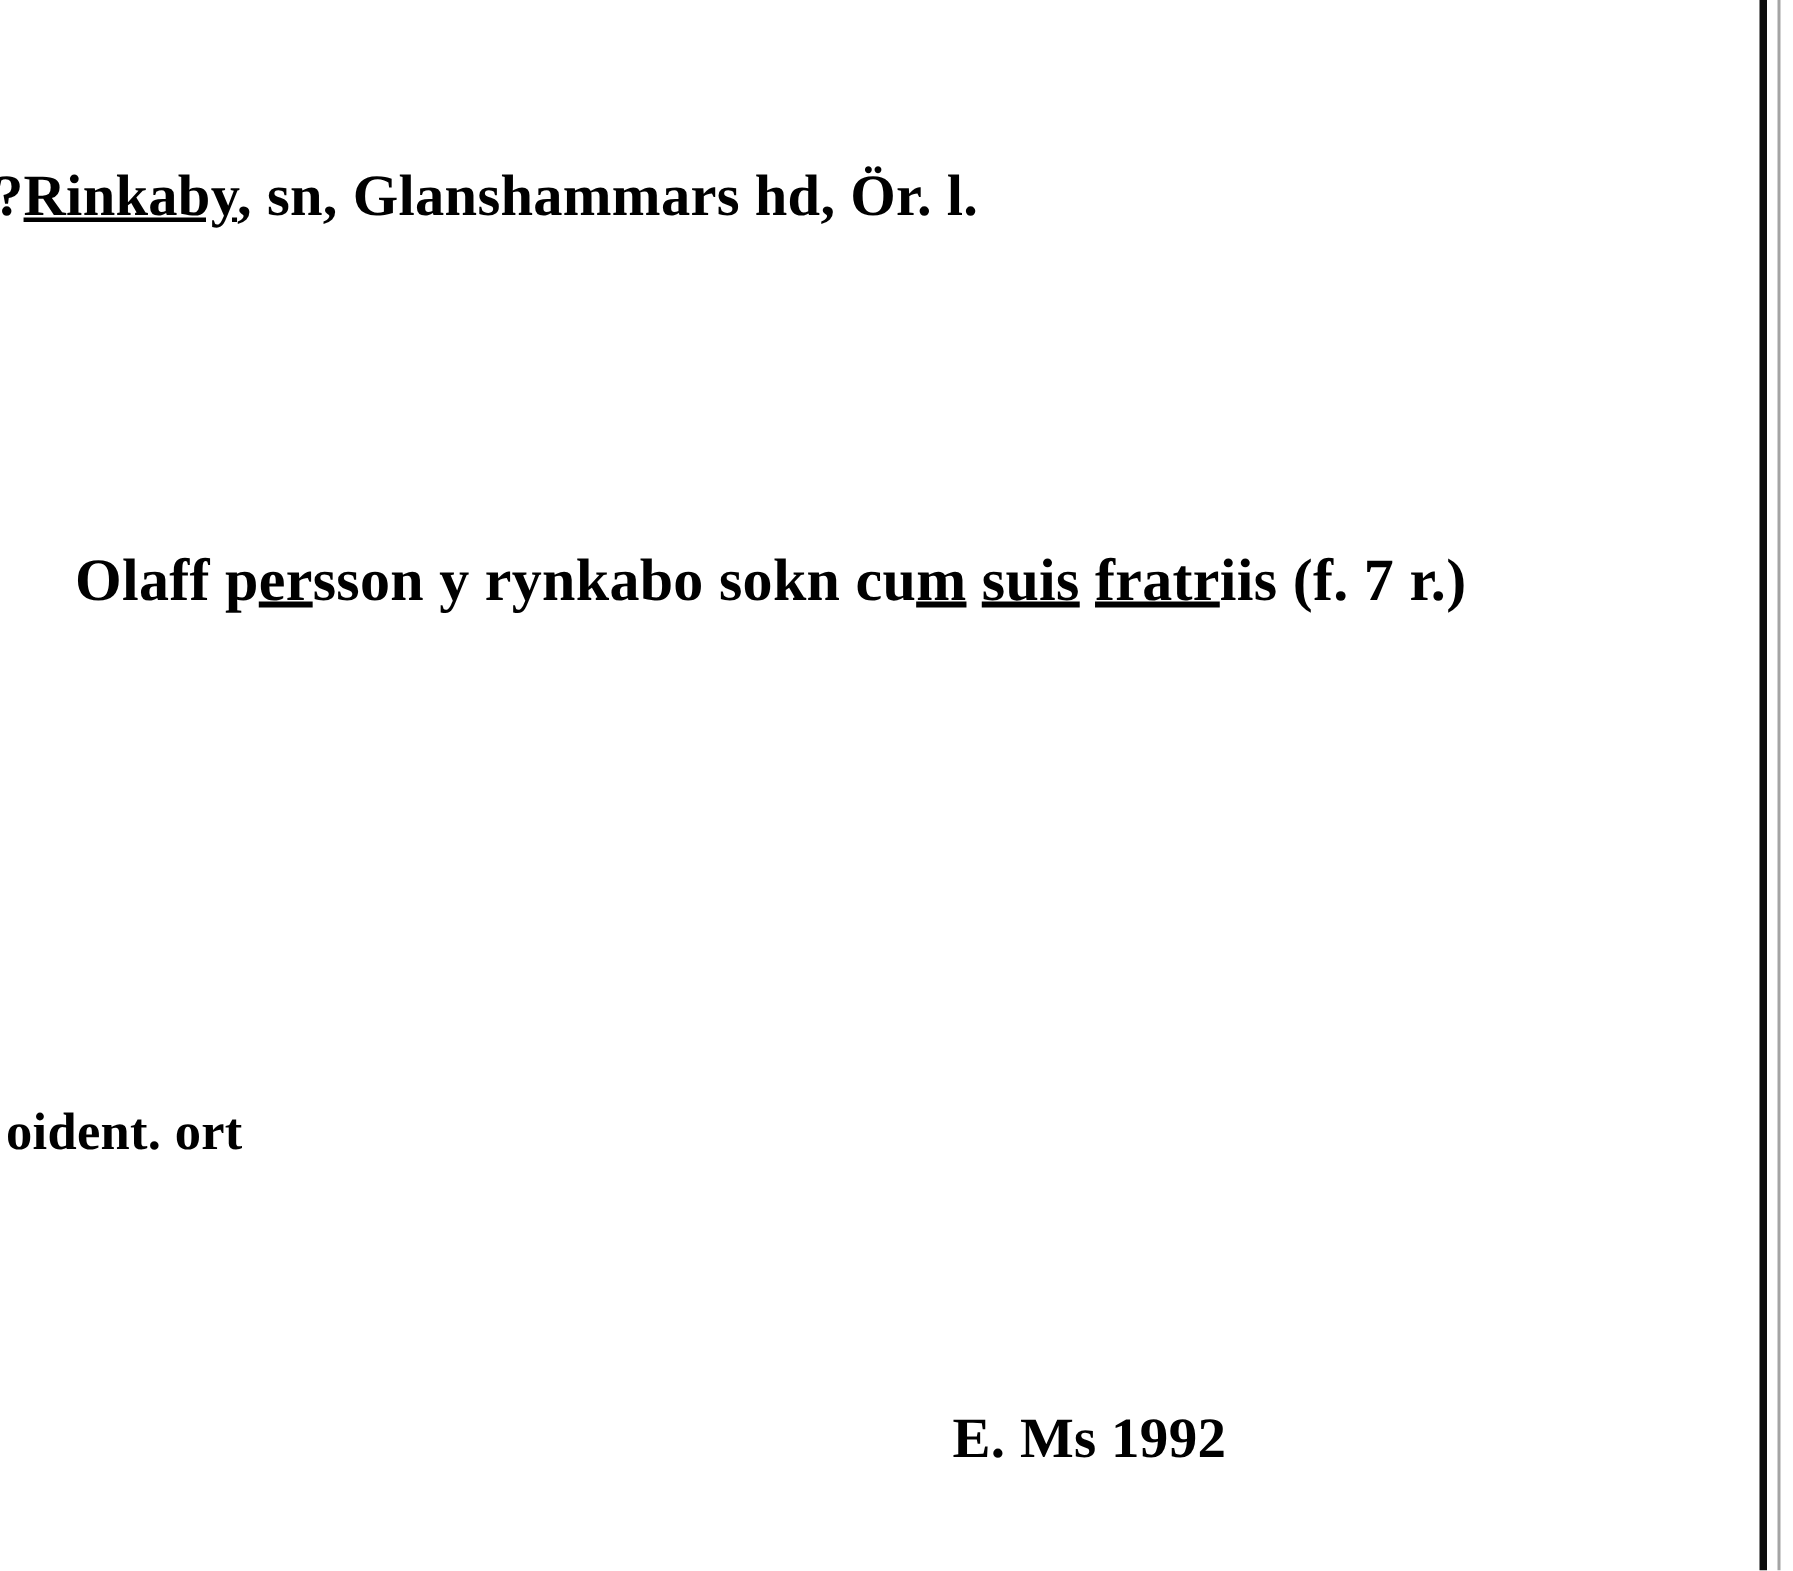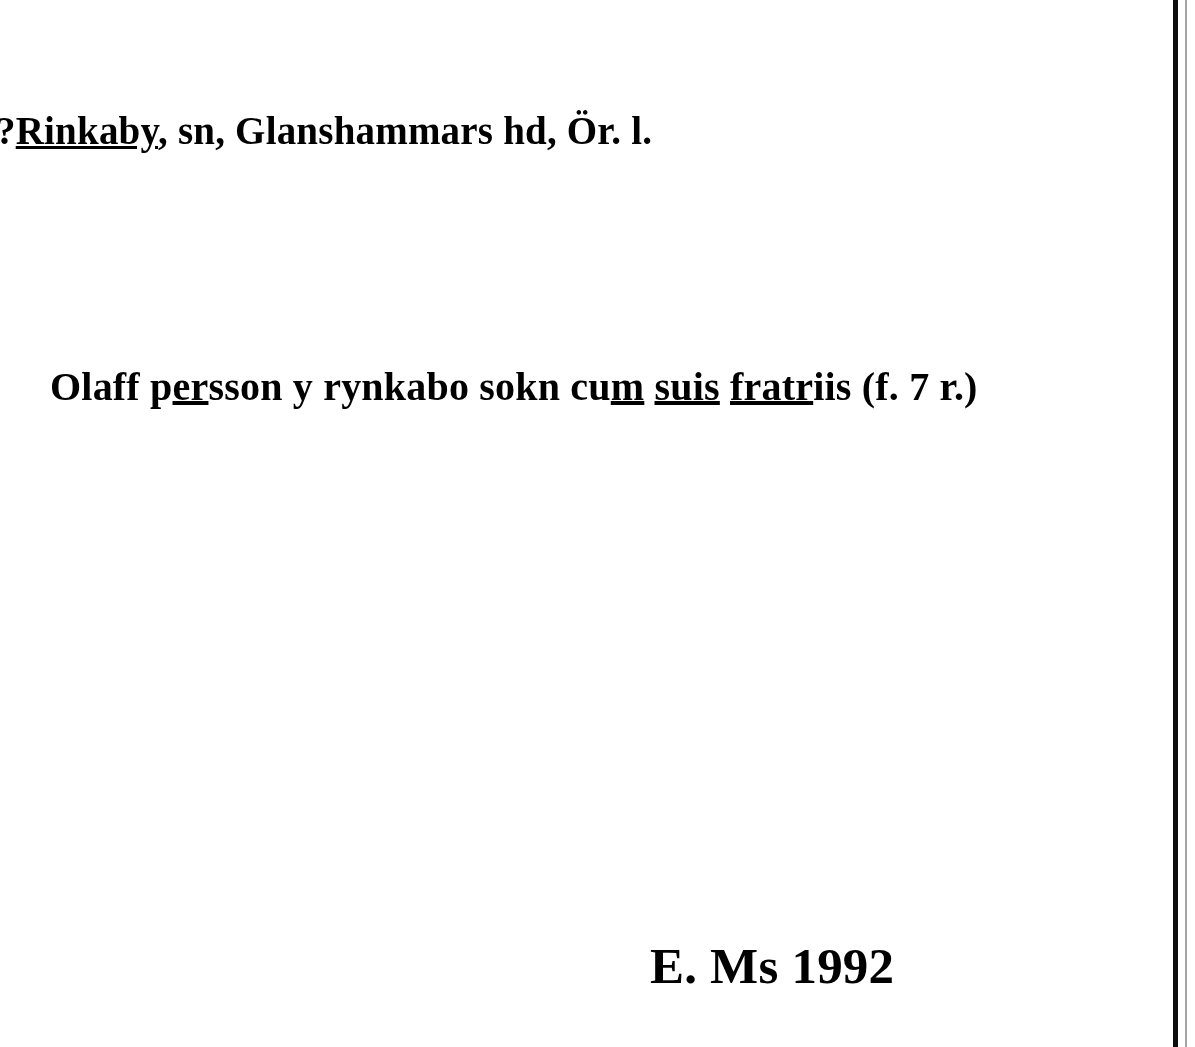--- a/index.html
+++ b/index.html
@@ -86,34 +86,35 @@
     font-size: 35px;
   }
 
   .reference {
     left: 6px;
     top: 848px;
     font-size: 38px;
   }
 
   .signature {
-    left: 650px;
+    left: 635px;
     top: 937px;
-    font-size: 51px;
+    font-size: 38px;
   }
 </style>
 </head>
 <body>
 
 <div class="card">
 
   <div class="line headword"><span>?</span><span class="u">Rinkaby</span><span>, sn, Glanshammars hd, Ör. l.</span></div>
 
   <div class="line citation"><span>Olaff p</span><span class="u-part">er</span><span>sson y rynkabo sokn cu</span><span class="u-part">m</span><span> </span><span class="u-part">suis</span><span> </span><span class="u-part">fratr</span><span>iis (f. 7 r.)</span></div>
 
 
+  <div class="line note">oident. ort</div>
 
 
   <div class="line signature">E. Ms 1992</div>
 
   <div class="scan-edge-2"></div>
   <div class="scan-edge"></div>
 </div>
 
 </body></html>

